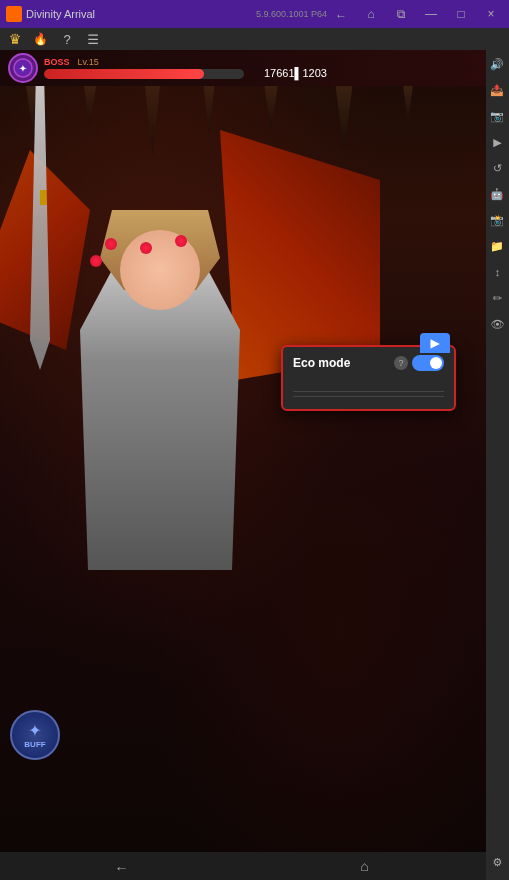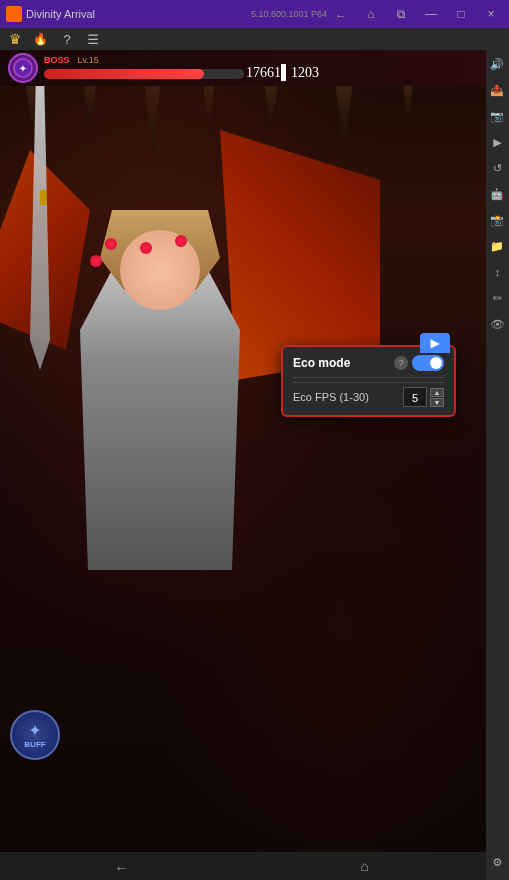--- a/index.html
+++ b/index.html
@@ -124,24 +124,23 @@
       overflow: hidden;
       margin-top: 2px;
       width: 200px;
     }
     .boss-hp-fill {
       height: 100%;
       background: linear-gradient(90deg, #cc2222, #ff4444);
       border-radius: 5px;
     }
     .boss-hp-text {
-      font-size: 14px;
+      font-size: 11px;
       color: #fff;
-      margin-left: 2px;
-      font-family: Liberation Serif, serif;
+      margin-left: 20px;
     }
 
     
     .boss-character {
       position: absolute;
       top: 20px; left: -20px;
       width: 380px;
       height: 580px;
       background: radial-gradient(ellipse at 50% 40%, rgba(80,20,10,0.3) 0%, transparent 70%);
       display: flex;
@@ -335,21 +334,21 @@
       display: flex; align-items: center; justify-content: center;
       color: white;
       font-size: 12px;
       cursor: pointer;
     }
 
     .eco-row {
       display: flex;
       align-items: center;
       justify-content: space-between;
-      margin-bottom: 6px;
+      margin-bottom: 20px;
     }
     .eco-title {
       font-size: 12px;
       font-weight: bold;
       color: #ffffff;
     }
     .eco-controls {
       display: flex;
       align-items: center;
       gap: 4px;
@@ -452,21 +451,21 @@
       clip-path: polygon(20% 0%, 80% 0%, 50% 100%);
     }
 
   </style>
 </head>
 <body>
 
 <div class="window-chrome">
   <div class="window-icon"></div>
   <span class="window-title">Divinity Arrival</span>
-  <span class="window-subtitle">5.10.600.1001 P64</span>
+  <span class="window-subtitle">5.9.600.1001 P64</span>
   <div class="window-controls">
     <div class="win-btn">←</div>
     <div class="win-btn">⌂</div>
     <div class="win-btn">⧉</div>
     <div class="win-btn">—</div>
     <div class="win-btn">□</div>
     <div class="win-btn close">×</div>
   </div>
 </div>
 
@@ -561,30 +560,20 @@
           <div class="toggle-knob"></div>
         </div>
       </div>
     </div>
 
     <div class="eco-divider"></div>
 
 
     <div class="eco-divider"></div>
 
-    <div class="fps-row">
-      <span class="fps-label">Eco FPS (1-30)</span>
-      <div class="fps-control">
-        <div class="fps-value">5</div>
-        <div class="fps-stepper">
-          <div class="fps-step-btn">▲</div>
-          <div class="fps-step-btn">▼</div>
-        </div>
-      </div>
-    </div>
   </div>
 
 </div>
 
 <div class="right-sidebar">
   <div class="sidebar-icon">🔊</div>
   <div class="sidebar-icon">📤</div>
   <div class="sidebar-icon">📷</div>
   <div class="sidebar-icon">▶</div>
   <div class="sidebar-icon">↺</div>

